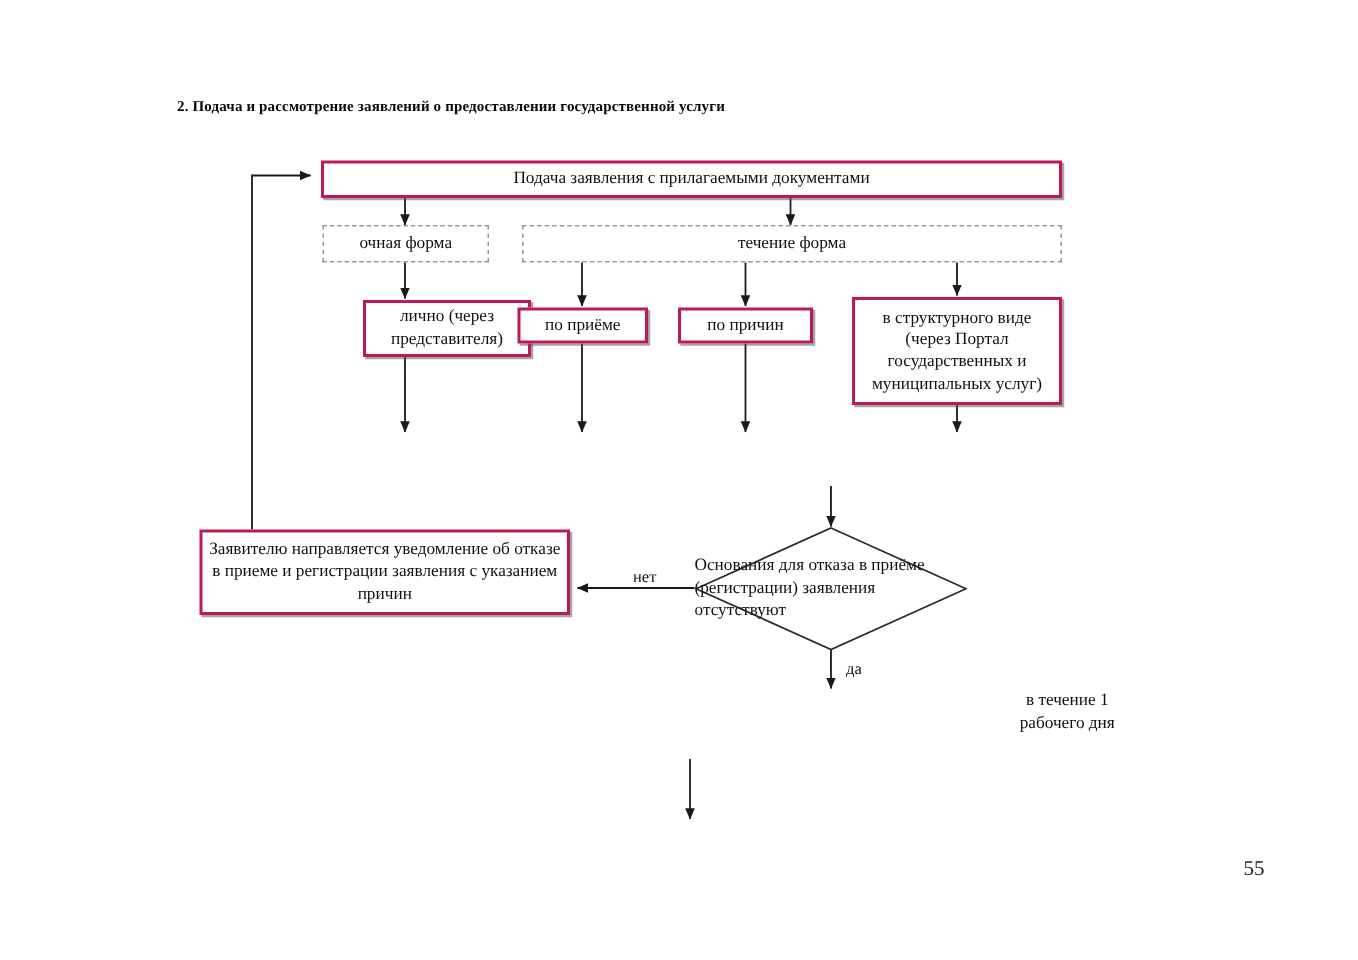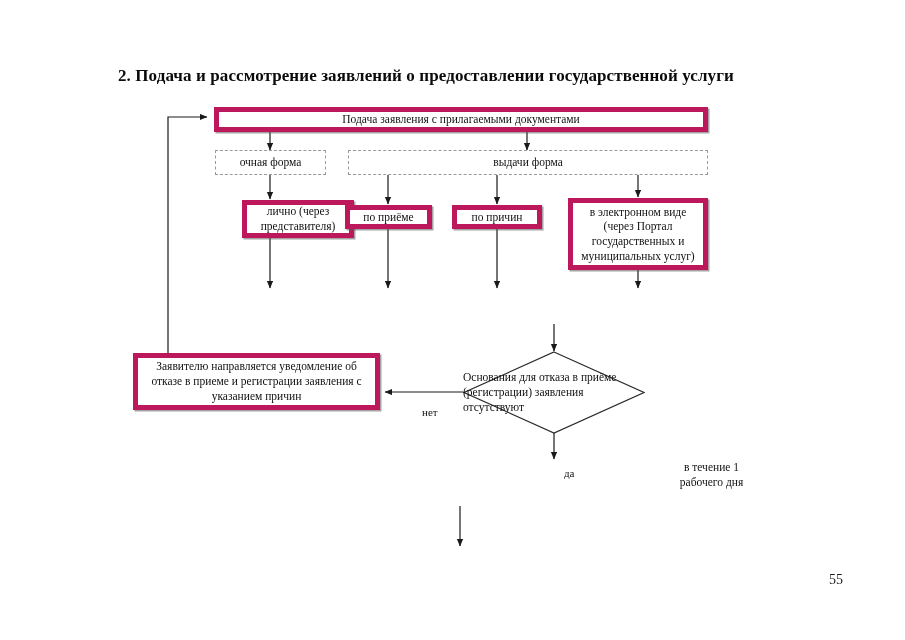--- a/index.html
+++ b/index.html
@@ -35,21 +35,21 @@
     align-items: center;
     justify-content: center;
     text-align: center;
     font-family: "Liberation Serif", serif;
     font-size: 11.5px;
     line-height: 1.28;
     color: #111111;
     padding: 2px 4px;
   }
   .solid {
-    border: 5px solid #be185d;
+    border: 2px solid #be185d;
     background: #ffffff;
     box-shadow: 1.5px 1.5px 0 rgba(90,90,90,0.55);
   }
   .dashed {
     border: 1px dashed #9a9a9a;
     background: #ffffff;
   }
   .plain-text {
     position: absolute;
     font-family: "Liberation Serif", serif;
@@ -58,28 +58,27 @@
     text-align: center;
     color: #111111;
   }
   .edge-label {
     position: absolute;
     font-family: "Liberation Serif", serif;
     font-size: 11px;
     color: #111111;
     background: #ffffff;
     padding: 0 2px;
-    margin-top: 27px;
   }
   #page-title {
     position: absolute;
     left: 118px;
     top: 66px;
     font-family: "Liberation Serif", serif;
-    font-size: 17px;
+    font-size: 10px;
     font-weight: bold;
     color: #0b0b0b;
     letter-spacing: 0.1px;
     white-space: nowrap;
   }
   #page-number {
     position: absolute;
     right: 62px;
     bottom: 52px;
     font-family: "Liberation Serif", serif;
@@ -154,37 +153,37 @@
 
   <div class="node solid" style="left:214px; top:107px; width:494px; height:25px;">
     <span>Подача заявления с прилагаемыми документами</span>
   </div>
 
   <div class="node dashed" style="left:215px; top:150px; width:111px; height:25px;text-align:center;">
     <span>очная форма</span>
   </div>
 
   <div class="node dashed" style="left:348px; top:150px; width:360px; height:25px;">
-    <span>выдачи форма</span>
+    <span>течение форма</span>
   </div>
 
   <div class="node solid" style="left:214px; top:200px; width:112px; height:38px;margin-left:28px;">
     <span>лично (через представителя)</span>
   </div>
 
   <div class="node solid" style="left:345px; top:205px; width:87px; height:24px;">
     <span>по приёме</span>
   </div>
 
   <div class="node solid" style="left:452px; top:205px; width:90px; height:24px;">
     <span>по причин</span>
   </div>
 
   <div class="node solid" style="left:568px; top:198px; width:140px; height:72px;">
-    <span>в электронном виде (через Портал государственных и муниципальных услуг)</span>
+    <span>в структурного виде (через Портал государственных и муниципальных услуг)</span>
   </div>
 
 
   <div class="node solid" style="left:133px; top:353px; width:247px; height:57px;">
     <span>Заявителю направляется уведомление об отказе в приеме и регистрации заявления с указанием причин</span>
   </div>
 
   <div class="diamond-wrap" style="left:463px; top:351px; width:182px; height:83px;">
     <svg width="182" height="83" viewBox="0 0 182 83">
       <polygon points="91,1 181,41.5 91,82 1,41.5" fill="#ffffff" stroke="#2b2b2b" stroke-width="1.2"></polygon>

